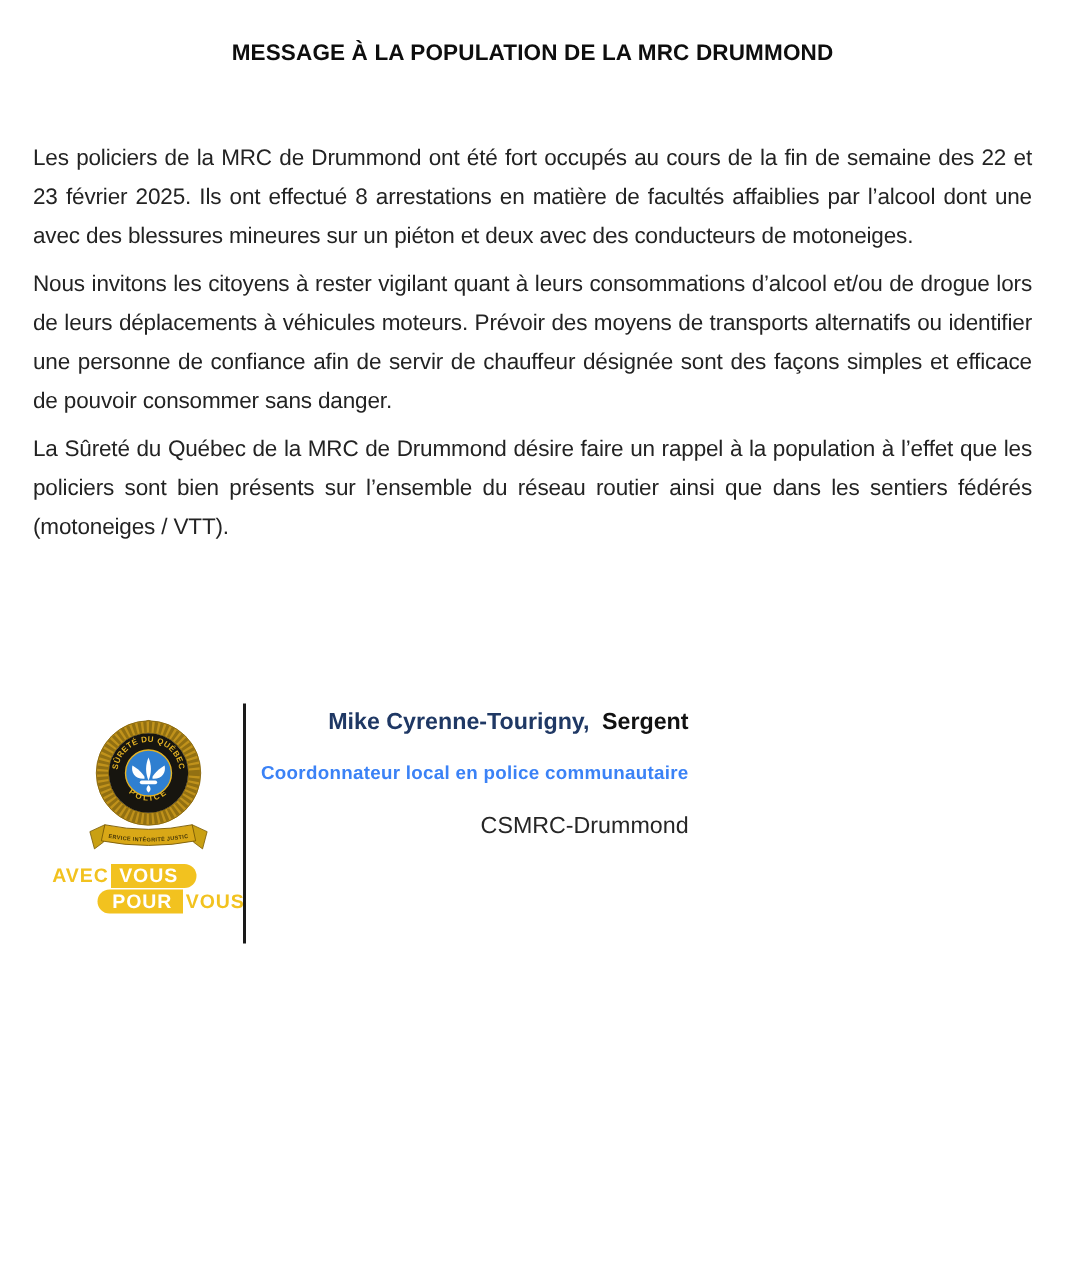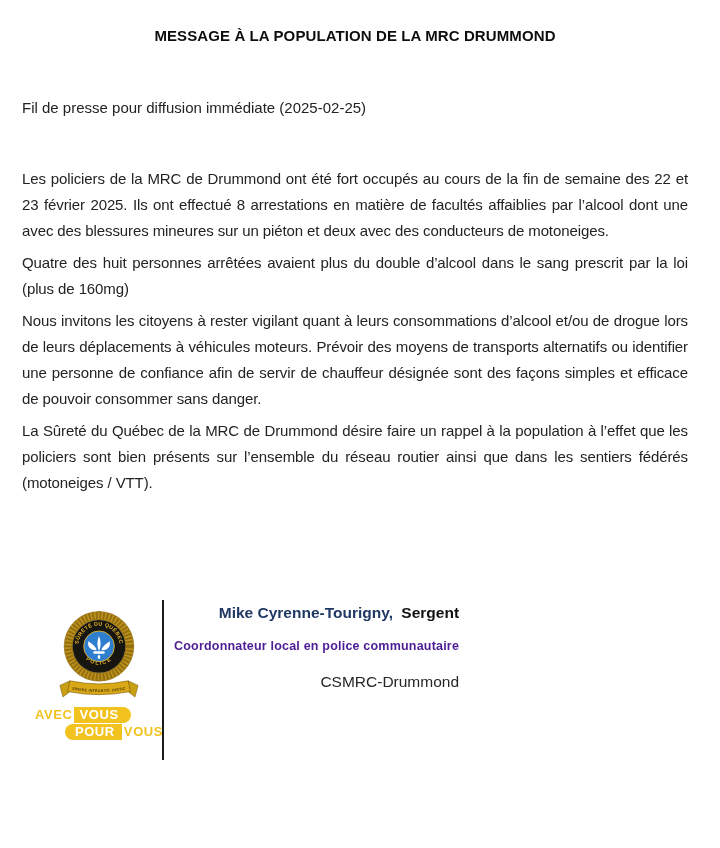--- a/index.html
+++ b/index.html
@@ -29,35 +29,33 @@
   .srow.r2{margin-left:32px;margin-top:1px;}
   .sy{color:#F2C21F;letter-spacing:0.6px;padding:0 2px;}
   .sbox{background:#F2C21F;color:#ffffff;letter-spacing:0.6px;padding:0 7px 0 5px;}
   .sbox.br{border-radius:0 9px 9px 0;padding-right:12px;}
   .sbox.bl{border-radius:9px 0 0 9px;padding-left:10px;}
   .rule{width:0;border-left:2px solid #1a1a1a;height:160px;margin-left:7px;flex:0 0 auto;}
   .sig-text{margin-left:10px;padding-top:3px;text-align:right;}
   .name-line{font-size:15.5px;line-height:19px;font-weight:700;}
   .name{color:#1F3864;}
   .rank{color:#111111;margin-left:4px;}
-  .role{margin-top:17px;font-size:12.5px;line-height:15px;font-weight:700;color:#4c1d95;letter-spacing:0.2px;}
+  .role{margin-top:17px;font-size:12.5px;line-height:15px;font-weight:700;color:#3b82f6;letter-spacing:0.2px;}
   .unit{margin-top:18px;font-size:15.5px;line-height:19px;font-weight:400;color:#262626;}
 </style>
 </head>
 <body>
 
 <div class="page">
 
   <div class="title">MESSAGE À LA POPULATION DE LA MRC DRUMMOND</div>
 
-  <div class="dateline">Fil de presse pour diffusion immédiate (2025-02-25)</div>
 
   <div class="paras">
     <p>Les policiers de la MRC de Drummond ont été fort occupés au cours de la fin de semaine des 22 et 23 février 2025. Ils ont effectué 8 arrestations en matière de facultés affaiblies par l’alcool dont une avec des blessures mineures sur un piéton et deux avec des conducteurs de motoneiges.</p>
-    <p>Quatre des huit personnes arrêtées avaient plus du double d’alcool dans le sang prescrit par la loi (plus de 160mg)</p>
     <p>Nous invitons les citoyens à rester vigilant quant à leurs consommations d’alcool et/ou de drogue lors de leurs déplacements à véhicules moteurs.  Prévoir des moyens de transports alternatifs ou identifier une personne de confiance afin de servir de chauffeur désignée  sont des façons simples et efficace de pouvoir consommer sans danger.</p>
     <p>La Sûreté du Québec de la MRC de Drummond désire faire un rappel à la population à l’effet que les policiers sont bien présents sur l’ensemble du réseau routier ainsi que dans les sentiers fédérés (motoneiges / VTT).</p>
   </div>
 
 
   <div class="sig">
 
     <div class="logo-col">
       <svg class="badge-svg" viewBox="0 0 120 120" xmlns="http://www.w3.org/2000/svg">
         <defs>

